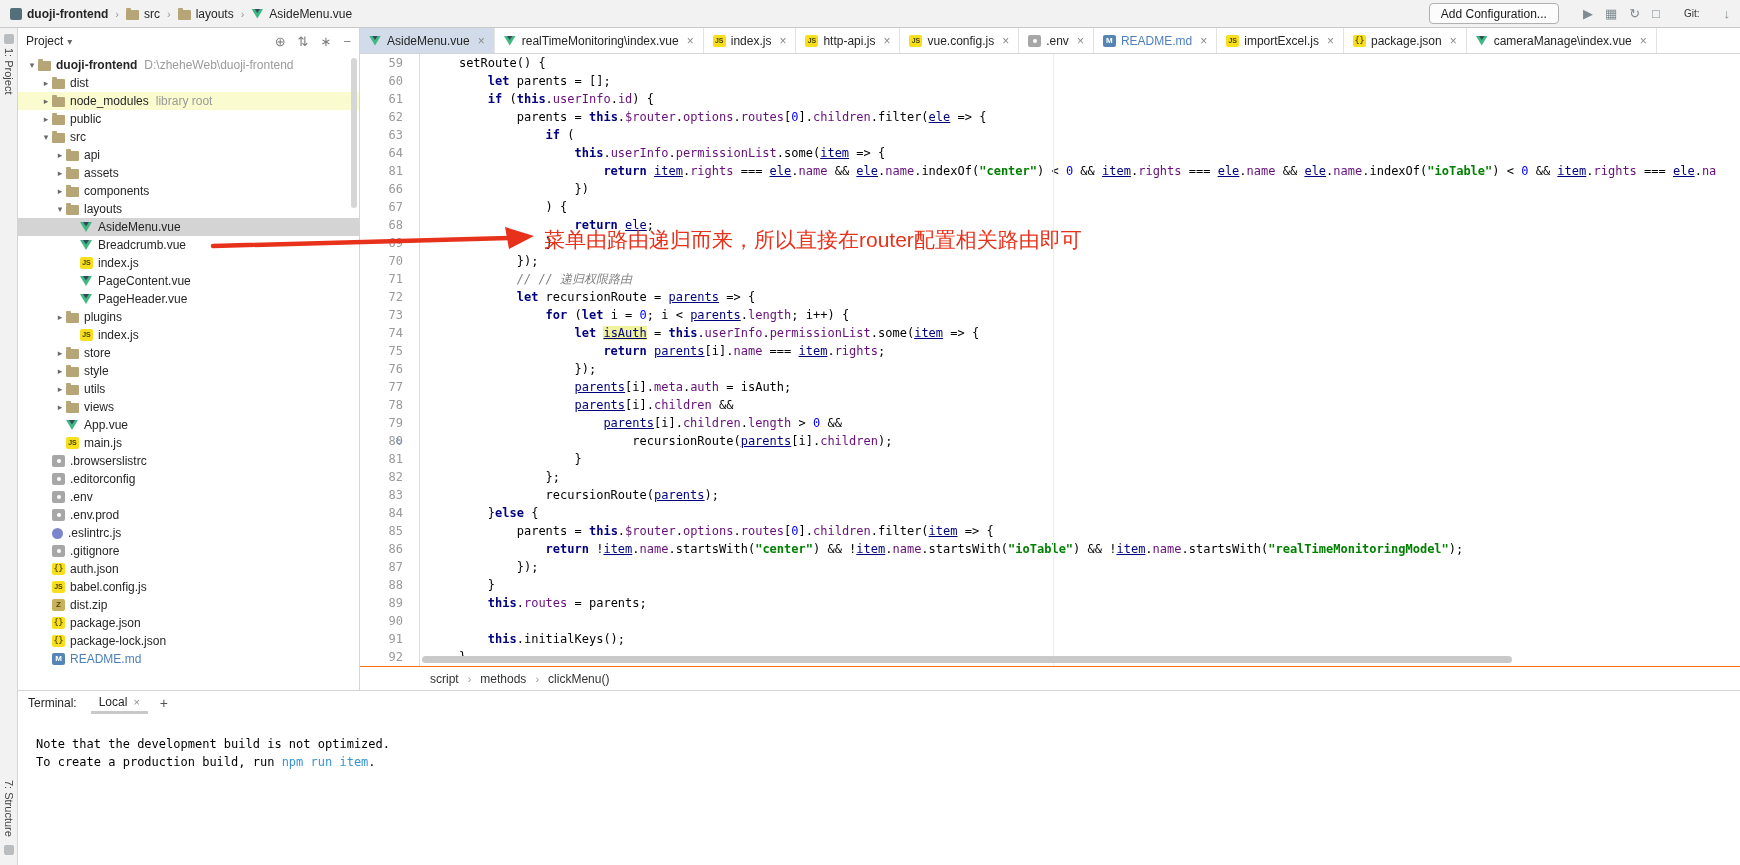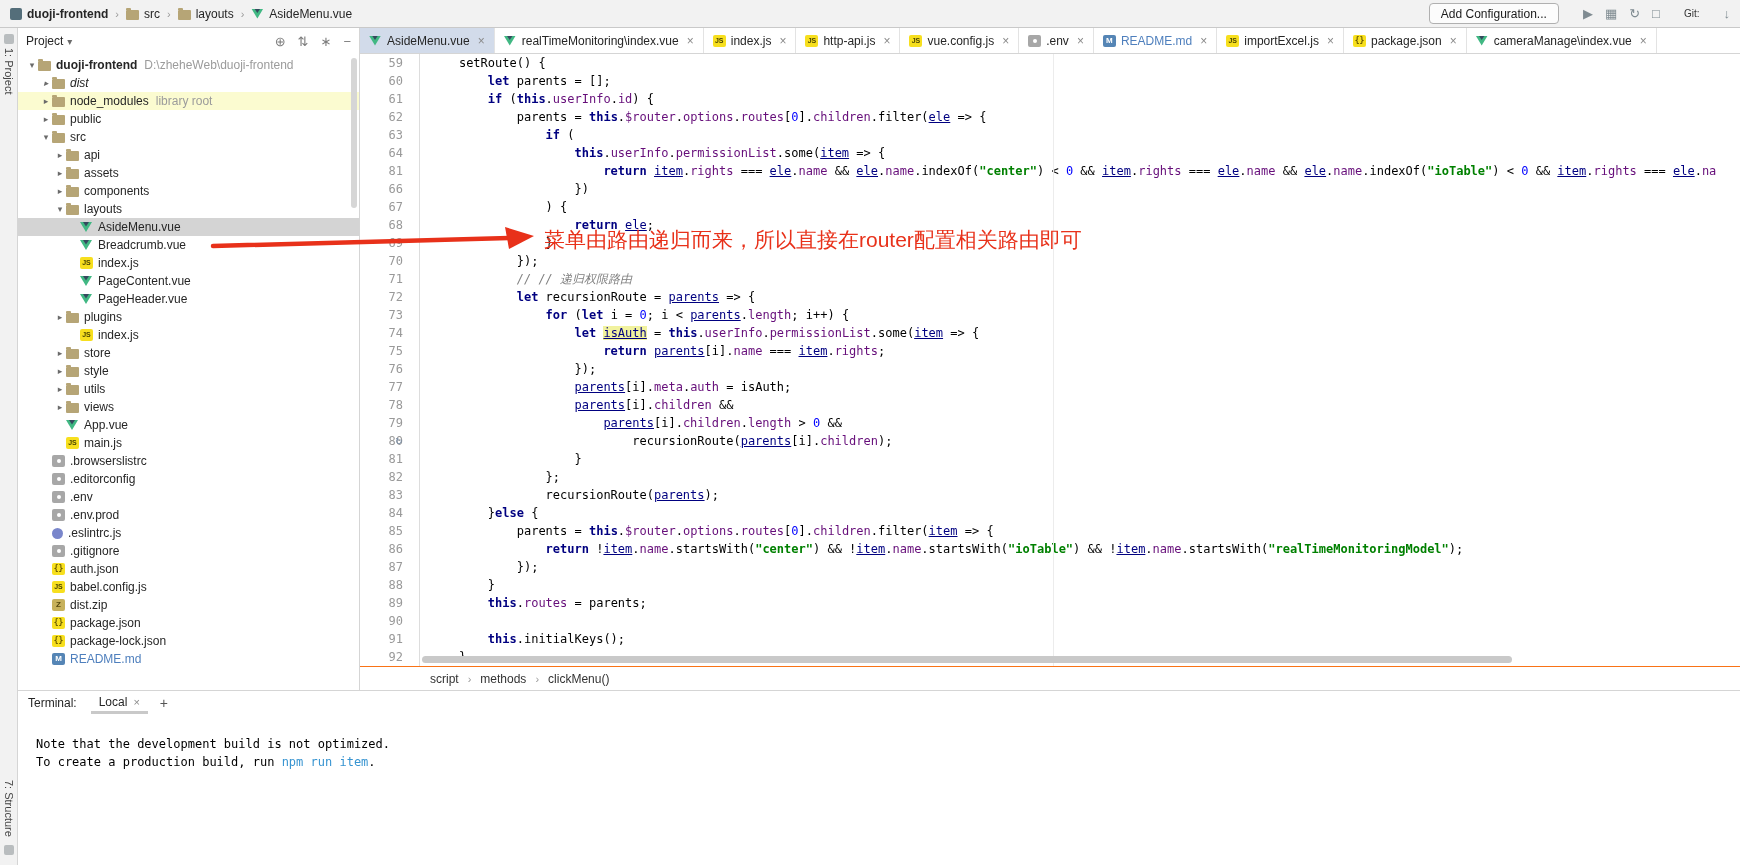--- a/index.html
+++ b/index.html
@@ -197,21 +197,21 @@
                 <span>−</span>
               </span>
           </div>
           <div id="tree">
               <div class="tree-row" style="padding-left: 8px;">
                 <span class="chev chev-open"></span>
                 <span class="fic fic-folder"></span>
                 <span class="tree-label" style="font-weight: bold;">duoji-frontend</span>
                 <span class="tree-suffix">D:\zheheWeb\duoji-frontend</span>
               </div>
-              <div class="tree-row" style="padding-left: 22px; font-style: italic;">
+              <div class="tree-row" style="padding-left: 22px;">
                 <span class="chev chev-closed"></span>
                 <span class="fic fic-folder"></span>
                 <span class="tree-label">dist</span>
               </div>
               <div class="tree-row hl-row" style="padding-left: 22px;">
                 <span class="chev chev-closed"></span>
                 <span class="fic fic-folder"></span>
                 <span class="tree-label">node_modules</span>
                 <span class="tree-suffix">library root</span>
               </div>

